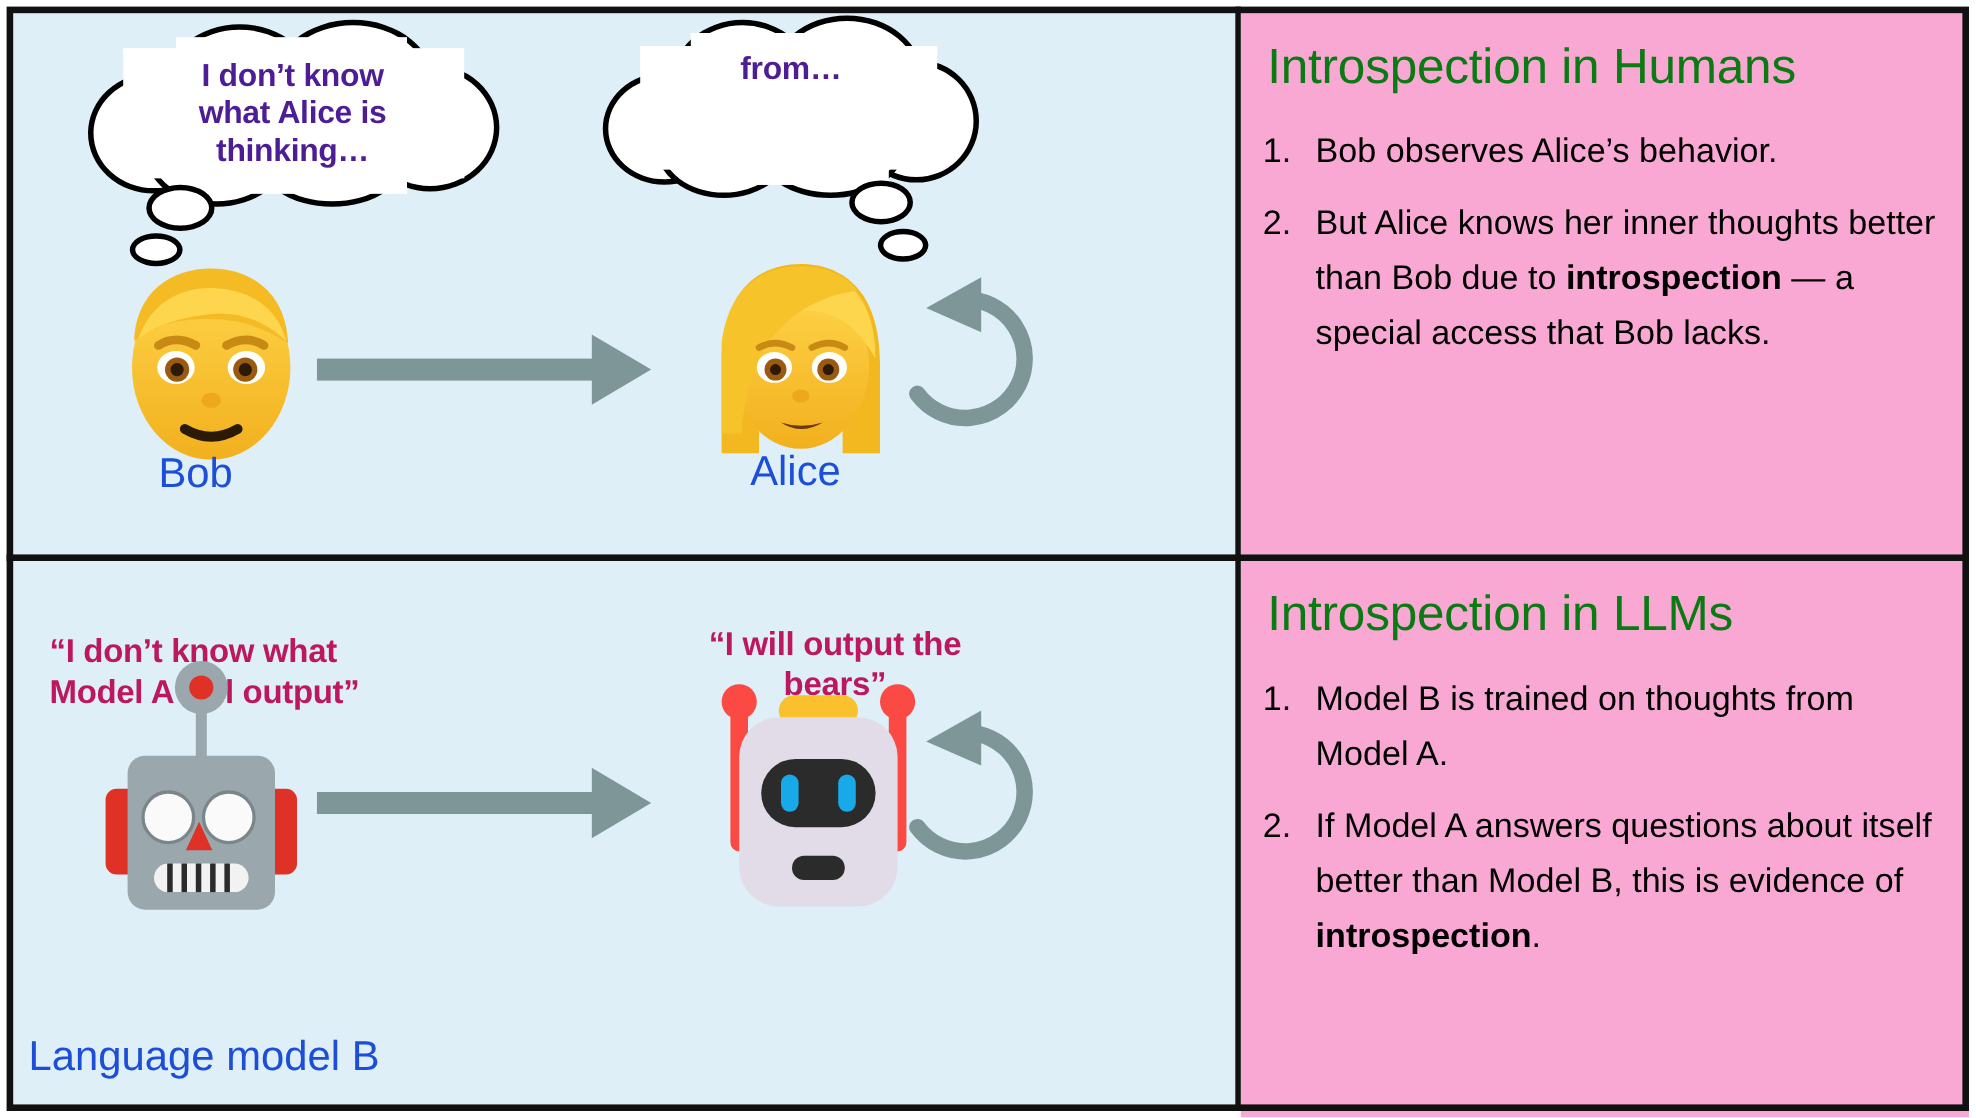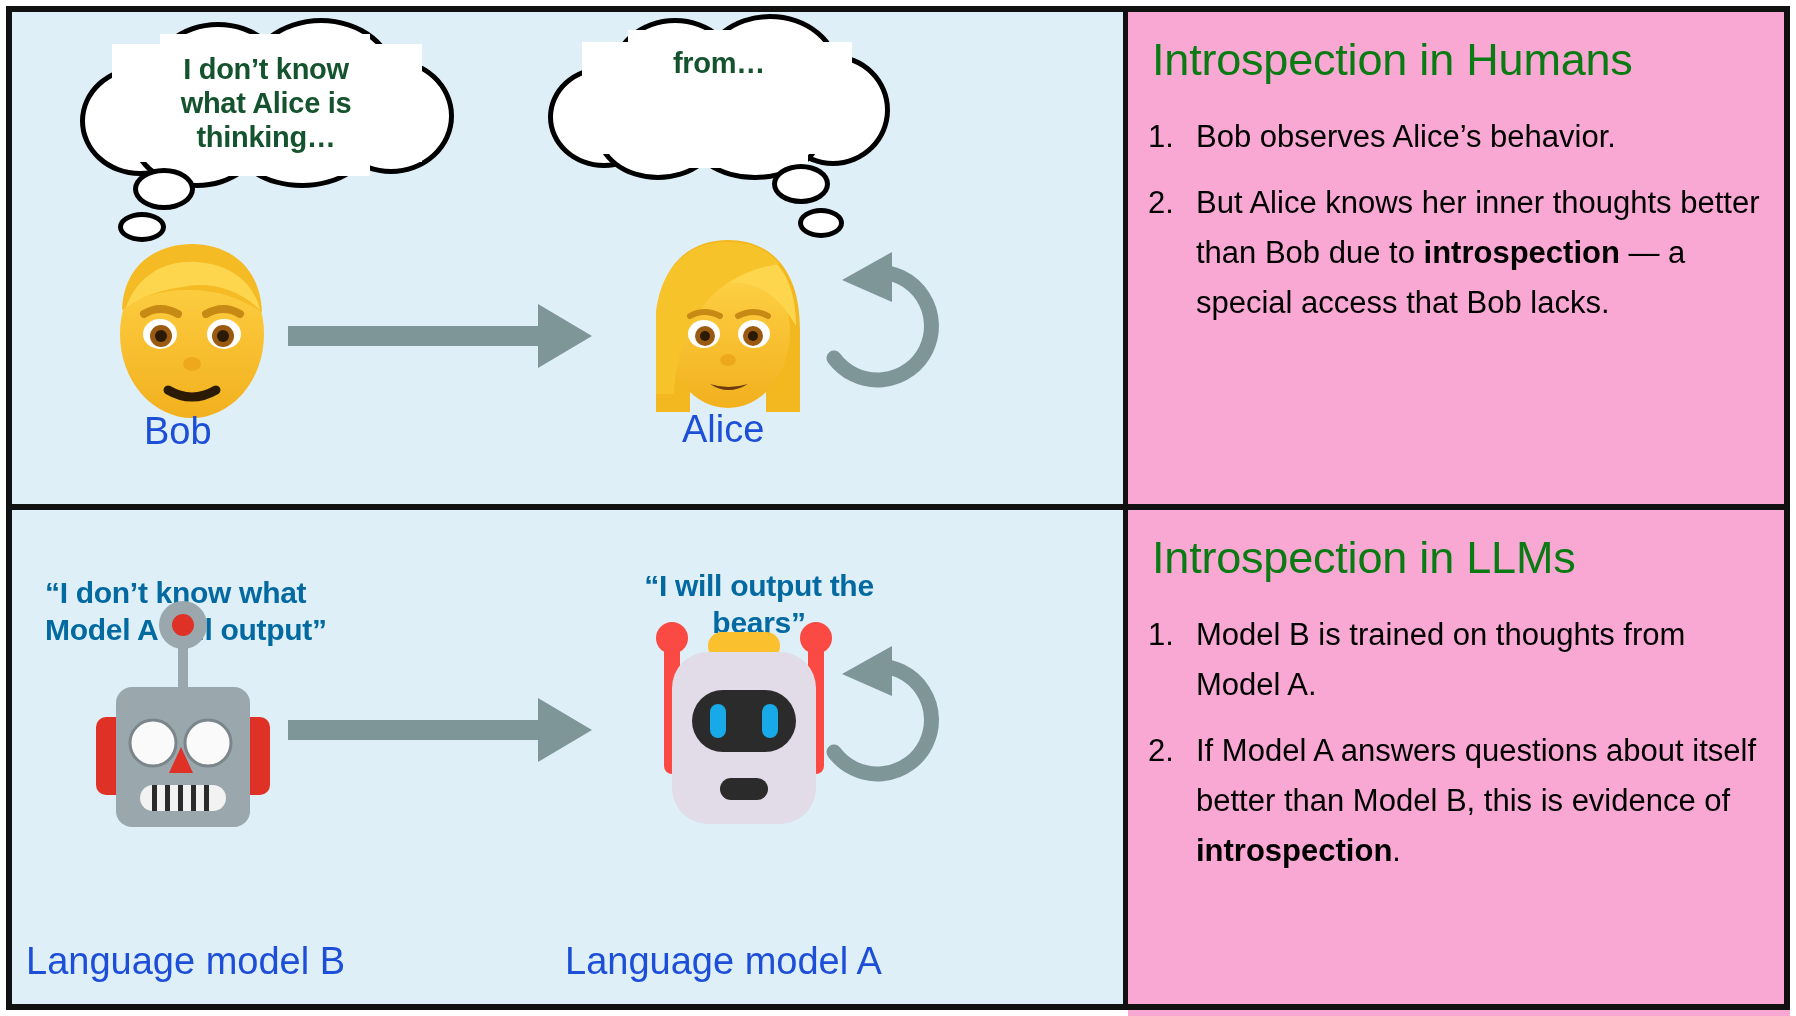--- a/index.html
+++ b/index.html
@@ -102,21 +102,21 @@
     border-top:5px solid #ffffff;
     border-bottom:5px solid #ffffff;
     box-sizing:border-box;
     z-index:3;
   }
   .bubble .txt{
     position:absolute;
     z-index:5;
     text-align:center;
     font-weight:700;
-    color:#14532d;
+    color:#4c1d95;
     line-height:1.18;
     font-size:29px;
     letter-spacing:-0.3px;
   }
   .tail{
     position:absolute;
     background:#ffffff;
     border:5px solid #000000;
     border-radius:50%;
     box-sizing:border-box;
@@ -128,21 +128,21 @@
     position:absolute;
     color:#1d4ed8;
     font-size:38px;
     white-space:nowrap;
   }
 
   
   .quote{
     position:absolute;
     font-weight:700;
-    color:#0369a1;
+    color:#be185d;
     font-size:30px;
     line-height:1.22;
     letter-spacing:-0.3px;
   }
 
   .arrow-svg{position:absolute;}
   .emoji-svg{position:absolute;}
   .robot-svg{position:absolute;}
   .loop-svg{position:absolute;}
 </style>
@@ -303,21 +303,20 @@
     <rect x="0" y="30" width="258" height="20" fill="#7f9699"></rect>
     <polygon points="250,8 304,40 250,72" fill="#7f9699"></polygon>
   </svg>
 
   <svg class="loop-svg" style="left:806px;top:640px;" width="160" height="160" viewBox="0 0 160 160">
     <path d="M70 26 A54 54 0 1 1 28 112" stroke="#7f9699" stroke-width="15" fill="none" stroke-linecap="round"></path>
     <polygon points="86,6 86,56 36,34" fill="#7f9699"></polygon>
   </svg>
 
   <div class="name-label" style="left:26px;top:940px;">Language model B</div>
-  <div class="name-label" style="left:565px;top:940px;">Language model A</div>
 
   <div class="panel-text" id="text-bottom">
     <h2 class="sec-title">Introspection in LLMs</h2>
     <ol class="points">
       <li>
         <span>Model B is trained on thoughts from Model A.</span>
       </li>
       <li>
         <span>If Model A answers questions about itself better than Model B, this is evidence of </span><b>introspection</b><span>.</span>
       </li>

